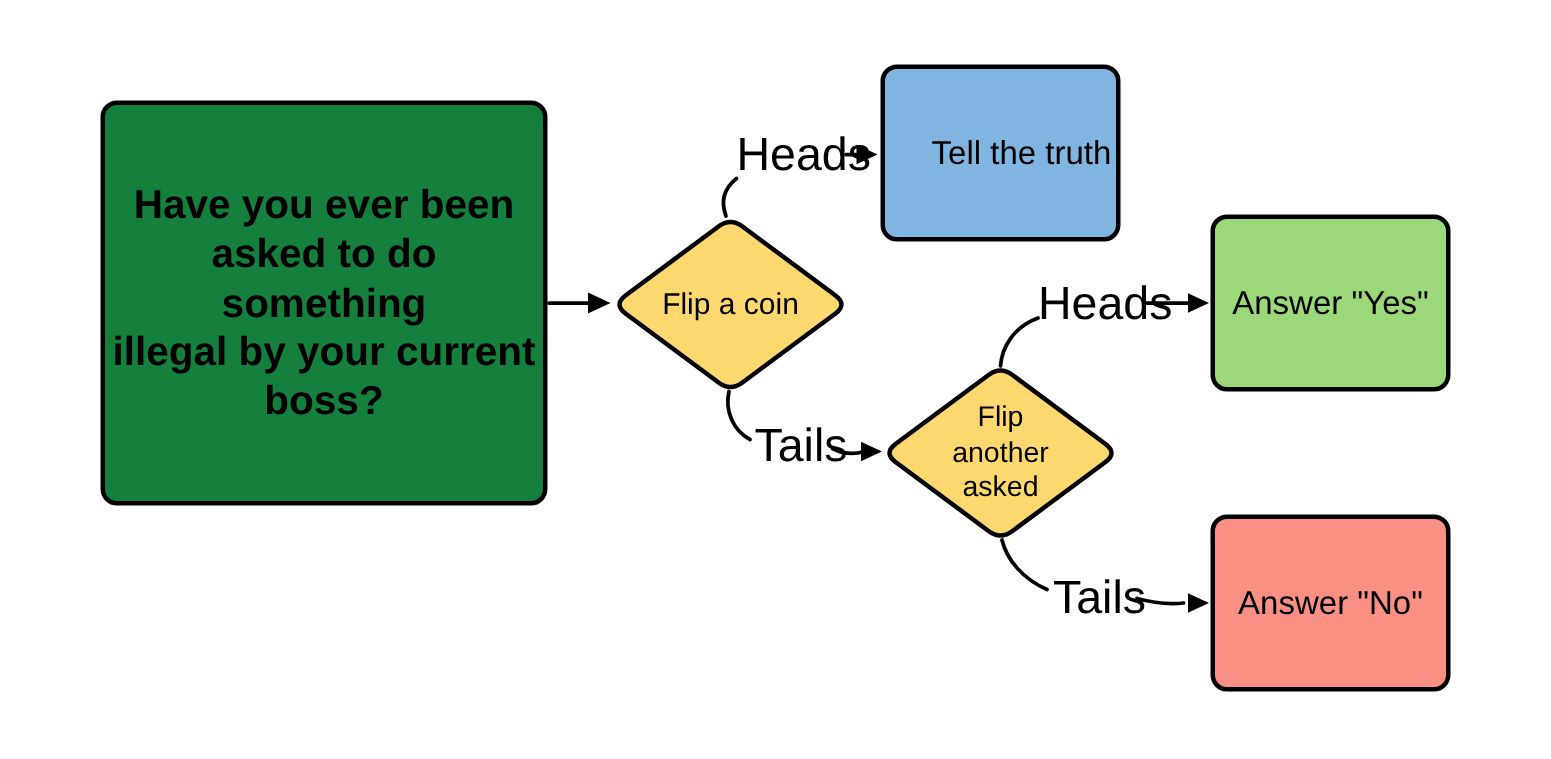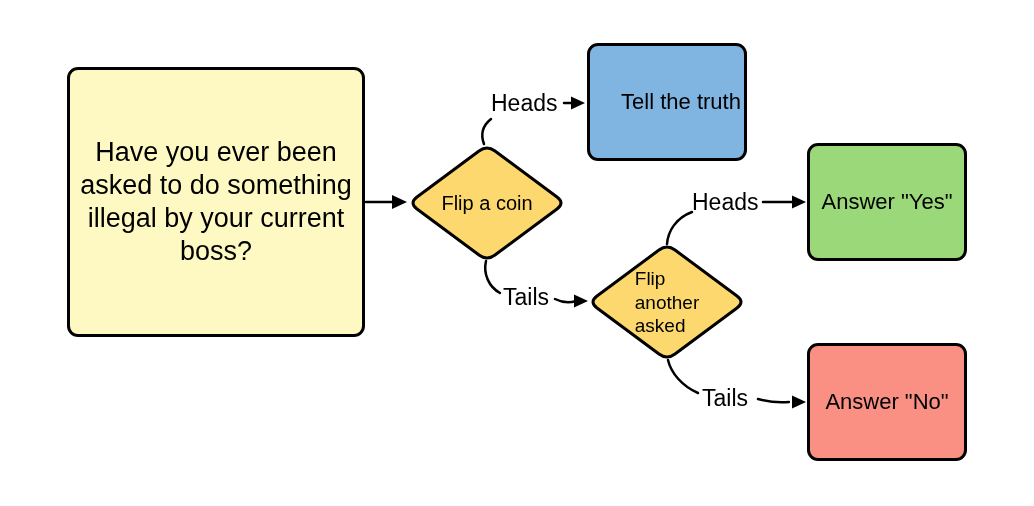--- a/index.html
+++ b/index.html
@@ -69,37 +69,37 @@
     font-size: 22px;
   }
   .box-no {
     left: 807px; top: 343px;
     width: 160px; height: 118px;
     font-size: 22px;
   }
   .diamond-label {
     position: absolute;
     transform: translate(-50%, -50%);
-    text-align: left;
+    text-align: center;
     white-space: pre-line;
   }
   .label-flip1 {
     left: 487px; top: 203px;
     font-size: 20px;
     line-height: 1.2;
   }
   .label-flip2 {
     left: 667px; top: 302px;
     font-size: 19px;
     line-height: 1.24;
   }
   .edge-label {
     position: absolute;
     transform: translateY(-50%);
-    font-size: 23px;
+    font-size: 31px;
     line-height: 1;
     white-space: nowrap;
   }
   .lbl-heads1 { left: 491px; top: 103px; }
   .lbl-tails1 { left: 503px; top: 297px; }
   .lbl-heads2 { left: 692px; top: 202px; }
   .lbl-tails2 { left: 702px; top: 398px; }
 </style>
 </head>
 <body>
@@ -129,21 +129,21 @@
     <path class="edge-line" d="M 668,360 C 671,373 682,386 698,393"></path>
 
     <path class="edge-line" d="M 758,399 C 769,402 779,403 789,402"></path>
     <polygon class="arrow-head" points="806,402 792,395.5 792,408.5"></polygon>
 
     <path class="diamond-shape" d="M 417,197 L 479,151 Q 487,145 495,151 L 557,197 Q 565,203 557,209 L 495,255 Q 487,261 479,255 L 417,209 Q 409,203 417,197 Z" fill="#fcd86e"></path>
 
     <path class="diamond-shape" d="M 597,296 L 659,250 Q 667,244 675,250 L 737,296 Q 745,302 737,308 L 675,354 Q 667,360 659,354 L 597,308 Q 589,302 597,296 Z" fill="#fcd86e"></path>
   </svg>
 
-  <div class="node-box box-question" style="background-color: #fef9c3;">
+  <div class="node-box box-question" style="background-color: #15803d; font-weight: bold;">
     <span class="node-label">Have you ever been
 asked to do something
 illegal by your current
 boss?</span>
   </div>
 
   <div class="node-box box-truth" style="background-color: rgb(127, 181, 224);">
     <span class="node-label">Tell the truth</span>
   </div>
 

